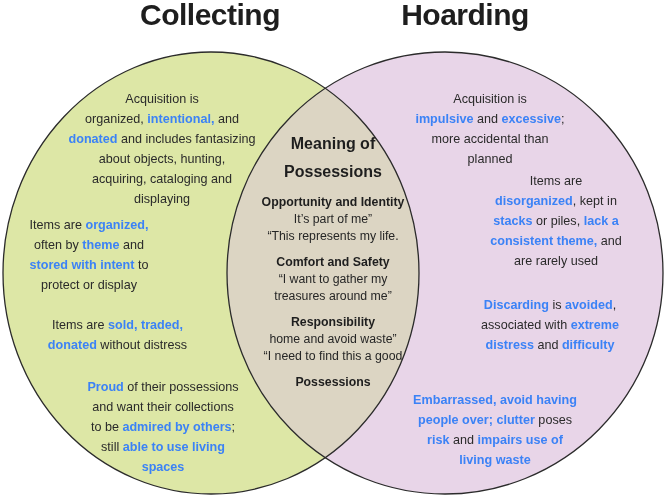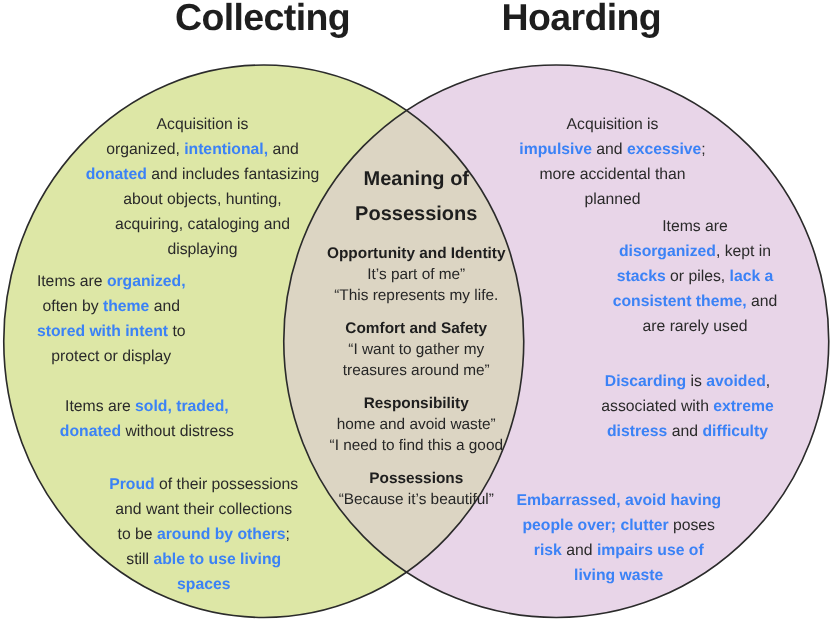--- a/index.html
+++ b/index.html
@@ -32,21 +32,21 @@
   <ellipse id="eL" cx="211" cy="273" rx="208" ry="221" fill="#dde7a6"></ellipse>
   <ellipse id="eR" cx="445" cy="273" rx="218" ry="221" fill="#e8d5e8"></ellipse>
   <ellipse id="eI" cx="445" cy="273" rx="218" ry="221" fill="#dcd5c3" clip-path="url(#clipL)"></ellipse>
   <ellipse cx="211" cy="273" rx="208" ry="221" fill="none" stroke="#2b2b2b" stroke-width="1.3"></ellipse>
   <ellipse cx="445" cy="273" rx="218" ry="221" fill="none" stroke="#2b2b2b" stroke-width="1.3"></ellipse>
 </svg>
 
 <div class="block" style="left:62px; width:200px; top:89px;">Acquisition is<br>organized, <b>intentional,</b> and<br><b>donated</b> and includes fantasizing<br>about objects, hunting,<br>acquiring, cataloging and<br>displaying</div>
 <div class="block" style="left:14px; width:150px; top:215px;">Items are <b>organized,</b><br>often by <b>theme</b> and<br><b>stored with intent</b> to<br>protect or display</div>
 <div class="block" style="left:30px; width:175px; top:315px;">Items are <b>sold, traded,</b><br><b>donated</b> without distress</div>
-<div class="block" style="left:78px; width:170px; top:377px;"><b>Proud</b> of their possessions<br>and want their collections<br>to be <b>around by others</b>;<br>still <b>able to use living</b><br><b>spaces</b></div>
+<div class="block" style="left:78px; width:170px; top:377px;"><b>Proud</b> of their possessions<br>and want their collections<br>to be <b>admired by others</b>;<br>still <b>able to use living</b><br><b>spaces</b></div>
 
 <div class="block" style="left:410px; width:160px; top:89px;">Acquisition is<br><b>impulsive</b> and <b>excessive</b>;<br>more accidental than<br>planned</div>
 <div class="block" style="left:483px; width:146px; top:171px;">Items are<br><b>disorganized</b>, kept in<br><b>stacks</b> or piles, <b>lack a</b><br><b>consistent theme,</b> and<br>are rarely used</div>
 <div class="block" style="left:470px; width:160px; top:295px;"><b>Discarding</b> is <b>avoided</b>,<br>associated with <b>extreme</b><br><b>distress</b> and <b>difficulty</b></div>
 <div class="block" style="left:410px; width:170px; top:390px;"><b>Embarrassed, avoid having</b><br><b>people over; clutter</b> poses<br><b>risk</b> and <b>impairs use of</b><br><b>living waste</b></div>
 
 <div class="center-title">
   <div>Meaning of</div>
   <div>Possessions</div>
 </div>
@@ -61,14 +61,13 @@
   <div>“I want to gather my</div>
   <div>treasures around me”</div>
 </div>
 <div class="mean" style="top:314px;">
   <div class="h">Responsibility</div>
   <div>home and avoid waste”</div>
   <div>“I need to find this a good</div>
 </div>
 <div class="mean" style="top:374px;">
   <div class="h">Possessions</div>
-  <div>“Because it’s beautiful”</div>
 </div>
 
 </body></html>

